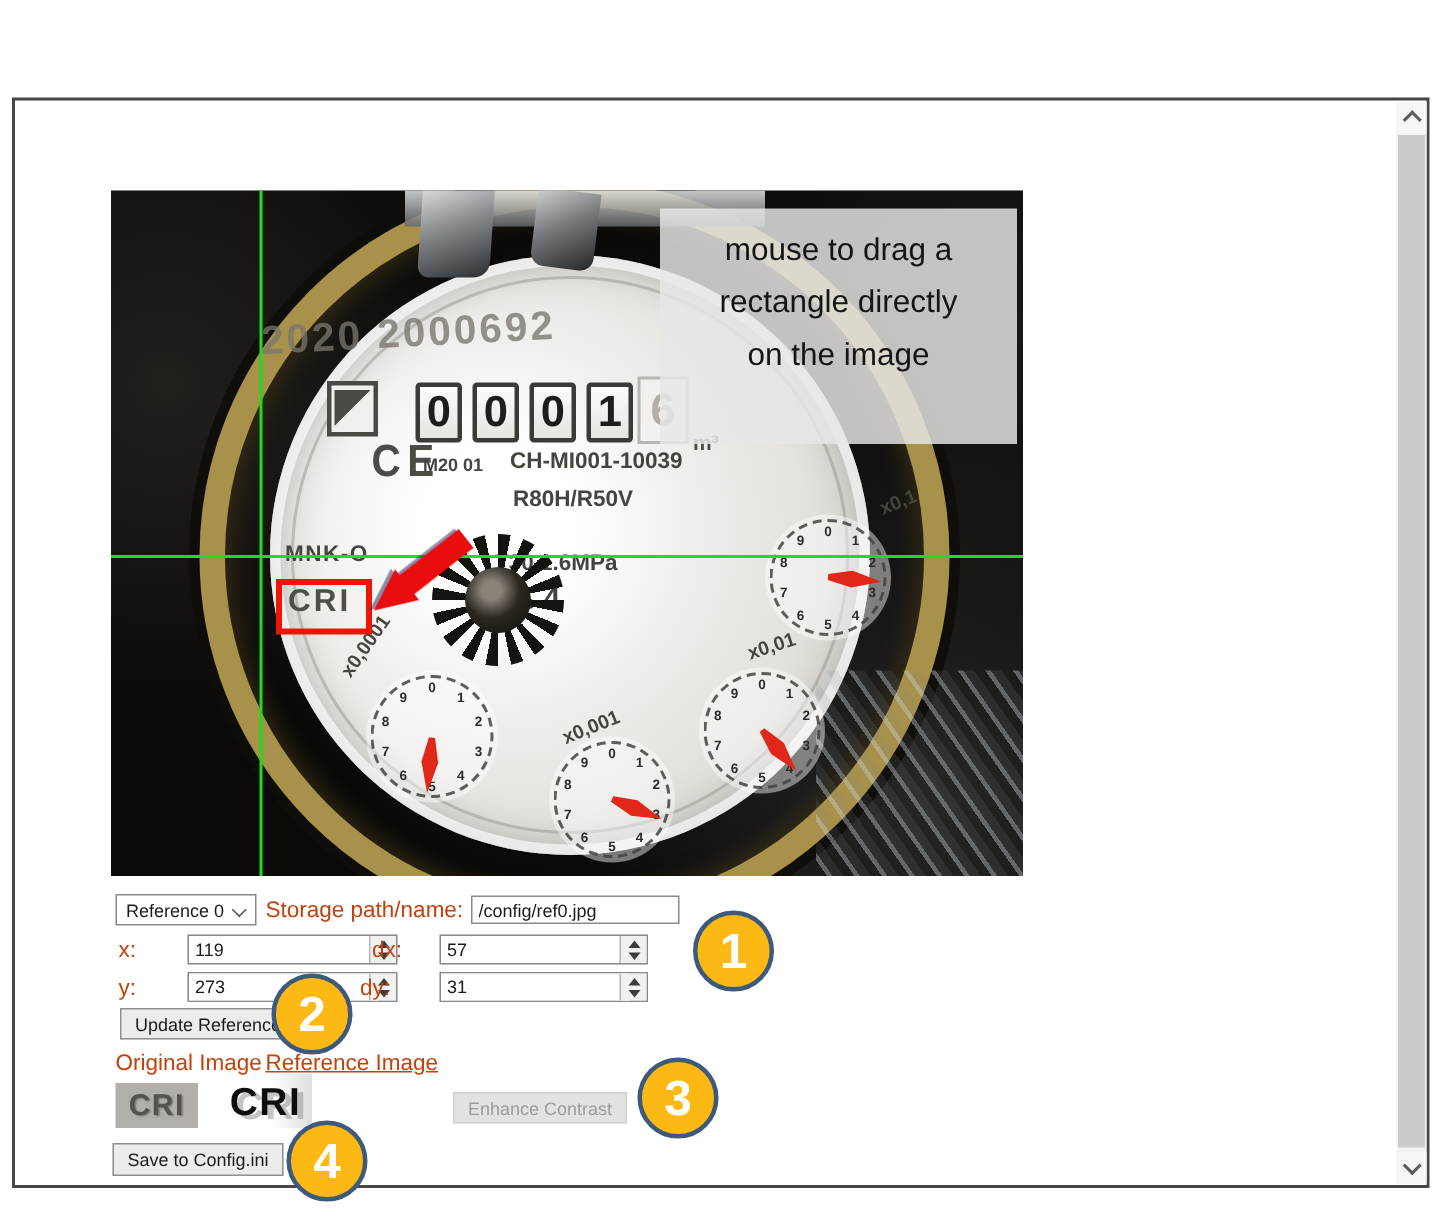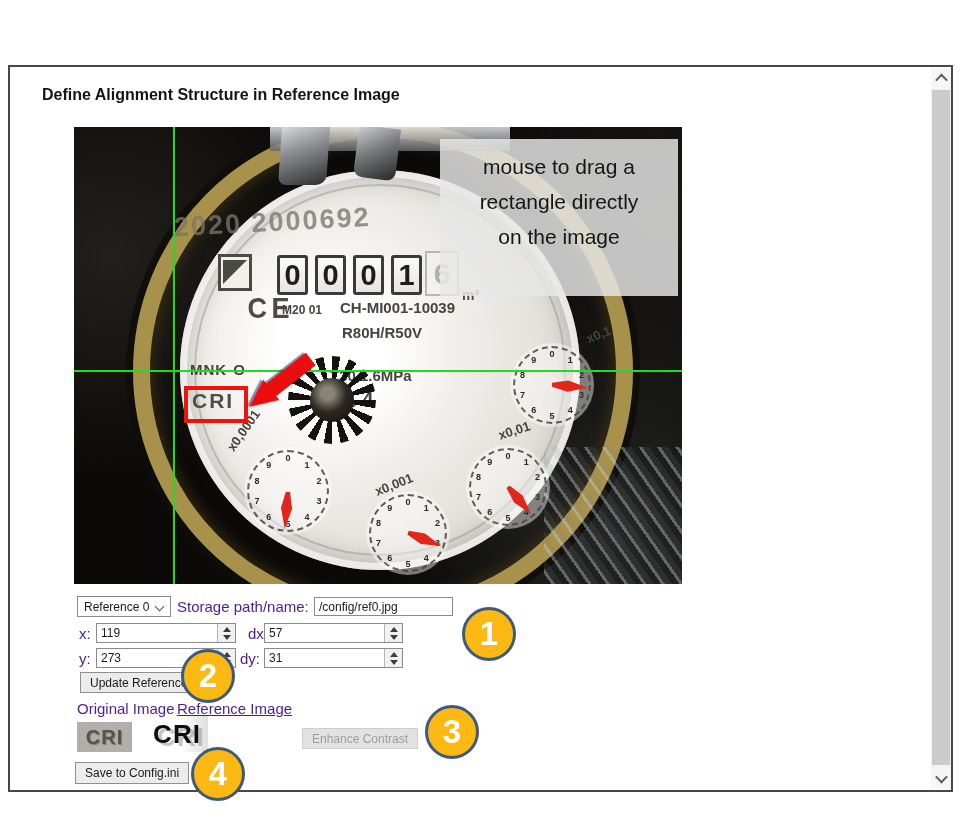--- a/index.html
+++ b/index.html
@@ -90,30 +90,30 @@
   #arrow{position:absolute;left:167px;top:243px;width:78px;height:26px;z-index:8;transform:rotate(142deg);
     filter:drop-shadow(2px 2px 0 rgba(25,35,95,.5));}
   .arrow-shaft{position:absolute;left:0;top:5px;width:50px;height:16px;background:#e90d0d;}
   .arrow-head{position:absolute;left:50px;top:0;width:0;height:0;
     border-top:13px solid transparent;border-bottom:13px solid transparent;border-left:28px solid #e90d0d;}
   #drag-overlay{position:absolute;left:366px;top:12px;width:238px;height:157px;z-index:9;
     background:rgba(231,231,231,.83);text-align:center;padding-top:10px;box-sizing:border-box;}
   #drag-overlay span{display:block;font-size:21px;line-height:35px;color:#151515;}
 
   
-  .ctl-label{position:absolute;font-size:15px;color:#4c1d95;white-space:nowrap;}
+  .ctl-label{position:absolute;font-size:15px;color:#c2410c;white-space:nowrap;}
   #ref-select{position:absolute;left:77px;top:596px;width:94px;height:21px;box-sizing:border-box;
     border:1px solid #8a8a8a;background:#fff;font-size:12px;color:#1a1a1a;
     display:flex;align-items:center;padding-left:6px;cursor:pointer;}
   .sel-chev{position:absolute;right:7px;top:6px;width:6px;height:6px;
     border-right:1.6px solid #555;border-bottom:1.6px solid #555;transform:rotate(45deg);}
   #storage-label{left:177px;top:598px;}
   #storage-input{position:absolute;left:314px;top:597px;width:139px;height:19px;box-sizing:border-box;
     border:1px solid #8a8a8a;font-size:12px;padding:0 4px;font-family:"Liberation Sans",sans-serif;color:#1a1a1a;}
-  .num-wrap{position:absolute;width:140px;height:20px;border:1px solid #8a8a8a;box-sizing:border-box;background:#e5e5e5;}
+  .num-wrap{position:absolute;width:140px;height:20px;border:1px solid #8a8a8a;box-sizing:border-box;background:#e5e5e5;margin-left:29px;}
   .num-wrap input{position:absolute;left:0;top:0;width:118px;height:18px;border:none;outline:none;
     font-size:12px;padding:0 4px;font-family:"Liberation Sans",sans-serif;color:#1a1a1a;}
   .spinner{position:absolute;right:0;top:0;width:17px;height:18px;background:#f1f1f1;border-left:1px solid #b5b5b5;
     display:flex;flex-direction:column;align-items:center;justify-content:center;gap:3px;cursor:pointer;}
   .tri-up{width:0;height:0;border-left:4px solid transparent;border-right:4px solid transparent;border-bottom:5px solid #3c3c3c;}
   .tri-down{width:0;height:0;border-left:4px solid transparent;border-right:4px solid transparent;border-top:5px solid #3c3c3c;}
   #x-label{left:79px;top:625px;} #dx-label{left:248px;top:625px;}
   #y-label{left:79px;top:650px;} #dy-label{left:240px;top:650px;}
   #x-wrap{left:96px;top:623px;} #dx-wrap{left:264px;top:623px;width:139px;}
   #y-wrap{left:96px;top:648px;} #dy-wrap{left:264px;top:648px;width:139px;}
@@ -138,21 +138,20 @@
   #step1{left:462px;top:607px;} #step2{left:181px;top:649px;}
   #step3{left:425px;top:705px;} #step4{left:191px;top:747px;}
 </style>
 </head>
 <body>
 
 <div id="stage">
 
 
   <div id="content-box"></div>
-  <div id="heading">Define Alignment Structure in Reference Image</div>
 
   <div id="meter-photo">
     <div id="brass-ring"></div>
     <div id="meter-face"></div>
     <div id="face-bezel"></div>
     <div id="metal-bar"></div>
     <div id="clip1"></div>
     <div id="clip2"></div>
     <div id="streaks"></div>
 

